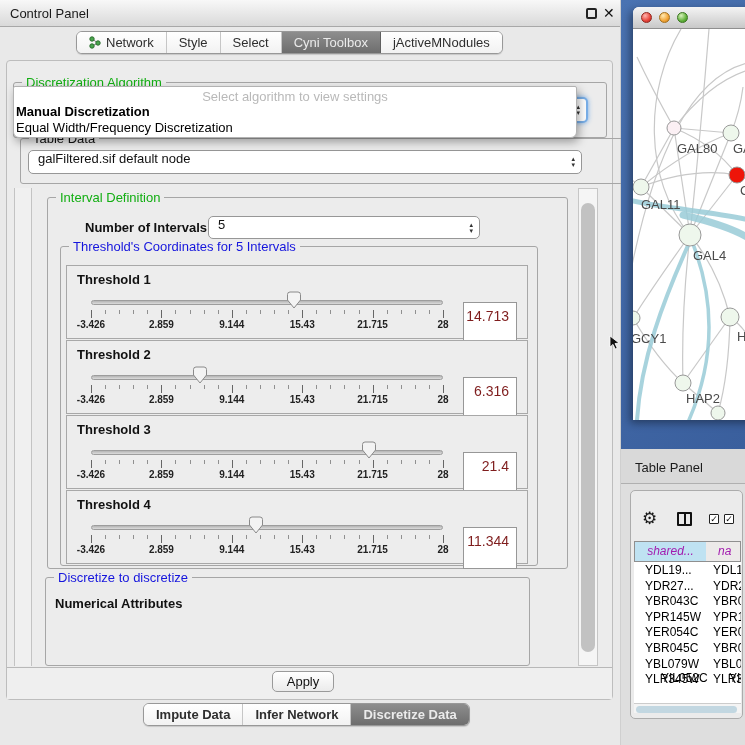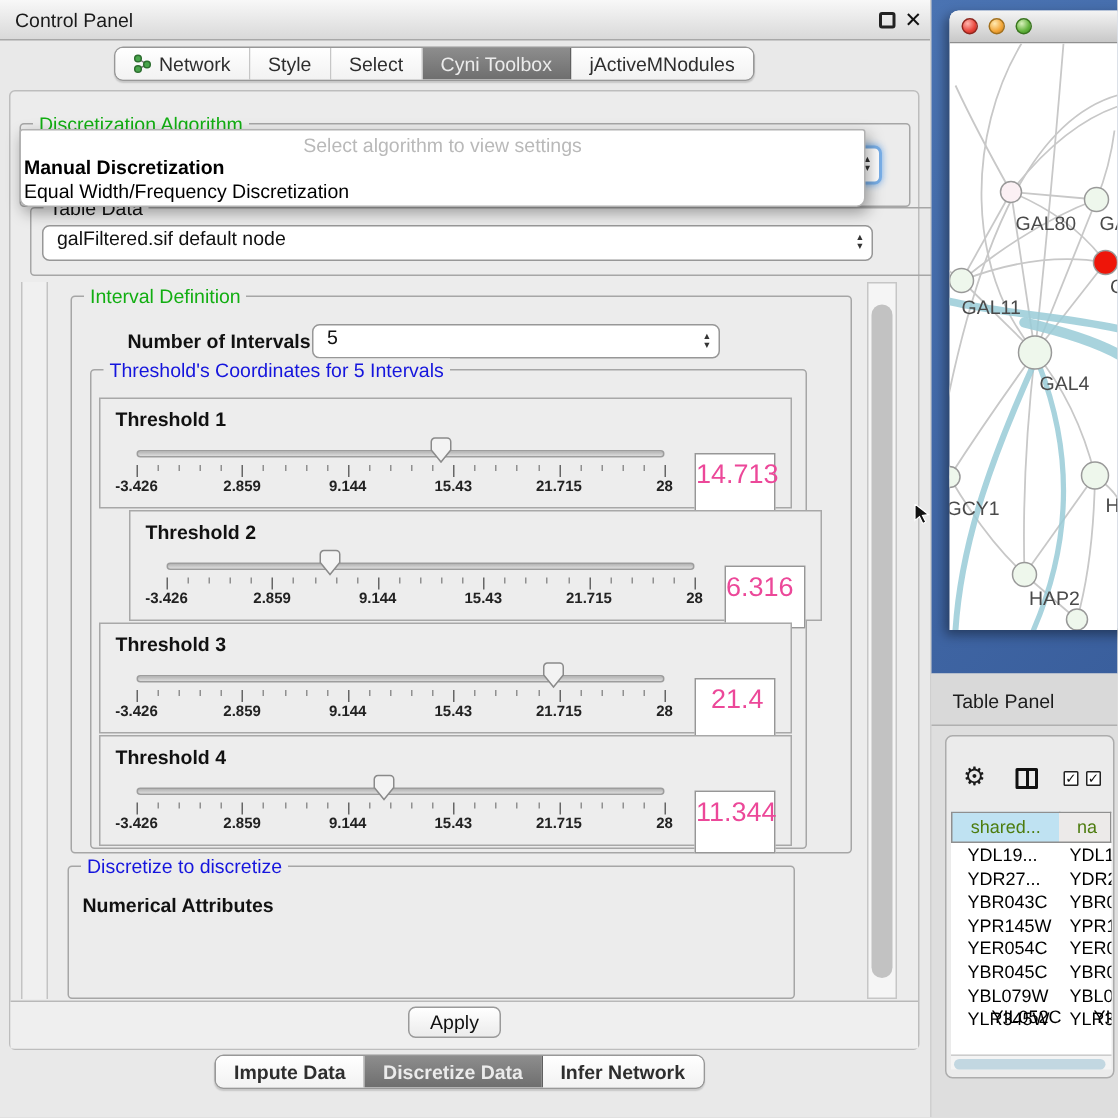--- a/index.html
+++ b/index.html
@@ -59,21 +59,21 @@
   .track{left:24px;top:34px;width:352px;height:5px;border-radius:3px;
     background:linear-gradient(#b4b4b4,#dcdcdc);border:1px solid #9d9d9d;}
   .tick{width:1px;top:0;position:absolute;}
   .tick.major{height:8px;background:#666;}
   .tick.minor{height:4px;background:#909090;}
   .ticks{left:24px;top:44px;width:352px;height:9px;}
   .tlabels{left:24px;top:53px;width:352px;height:12px;font-size:10px;font-weight:bold;color:#222;}
   .tlabel{position:absolute;transform:translateX(-50%);white-space:nowrap;}
   .thumb{top:25px;width:15px;height:18px;transform:translateX(-50%);}
   .valuebox{left:396px;top:36px;width:54px;height:42px;background:#fff;border:1px solid #979797;
-    font-size:18px;color:#ec4899;text-align:right;line-height:27px;padding-right:7px;}
+    font-size:14px;color:#7f1d1d;text-align:right;line-height:27px;padding-right:7px;}
 
   #attr-list{left:62px;top:614px;width:452px;height:50px;background:#fff;
     border:1px solid #b3b3b3;overflow:hidden;}
   .attr-item{font-size:13px;line-height:16px;padding-left:13px;color:#111;white-space:nowrap;}
   #attr-scroll{right:2px;top:2px;width:11px;height:44px;background:#efefef;position:absolute;}
   #attr-scroll-thumb{margin:1px;width:9px;height:40px;background:#b5b5b5;border-radius:5px;}
 
   #apply-bar{left:7px;top:667px;width:605px;height:32px;background:#efefef;border-top:1px solid #b8b8b8;}
   .btn{background:linear-gradient(#ffffff,#ebebeb);border:1px solid #9a9a9a;border-radius:5px;
     font-size:13px;color:#111;text-align:center;}
@@ -95,21 +95,21 @@
   #tp-titlebar{left:0;top:449px;width:124px;height:35px;background:#d9d9d9;border-bottom:1px solid #b0b0b0;}
   #tp-title{left:14px;top:11px;font-size:13px;color:#1c1c1c;}
   #tp-panel{left:9px;top:490px;width:113px;height:229px;background:#ebebeb;
     border:1px solid #acacac;border-radius:5px;}
   #gear-icon{left:11px;top:17px;font-size:17px;color:#1a1a1a;}
   #split-icon{left:46px;top:21px;width:15px;height:14px;border:2px solid #111;border-radius:1px;}
   #split-icon::after{content:"";position:absolute;left:4.5px;top:0;width:2px;height:10px;background:#111;}
   .chk{width:10px;height:10px;border:1.5px solid #222;border-radius:1px;background:#fff;
     font-size:9px;line-height:9px;text-align:center;color:#111;top:23px;}
   #tbl{left:3px;top:50px;width:107px;height:162px;background:#fff;overflow:hidden;}
-  .hdr{height:21px;font-size:12px;color:#4d7c0f;border:1px solid #8f8f8f;line-height:19px;}
+  .hdr{height:21px;font-size:12px;color:#a21caf;border:1px solid #8f8f8f;line-height:19px;font-style:italic;}
   #hdr1{left:0;top:0;width:73px;background:#bfe2f2;text-align:center;}
   #hdr2{left:72px;top:0;width:35px;background:#eceae9;padding-left:12px;border-left:none;}
   .trow{position:absolute;left:0;width:107px;height:15.6px;font-size:12px;color:#000;}
   .tc1{position:absolute;left:11px;top:1px;white-space:nowrap;}
   .tc2{position:absolute;left:79px;top:1px;white-space:nowrap;}
   #h-scroll{left:3px;top:212px;width:107px;height:10px;background:#f4f4f4;border-top:1px solid #ccc;}
   #h-scroll-thumb{left:2px;top:1.5px;width:101px;height:7px;background:#c2d7e1;border-radius:4px;}
 </style>
 </head>
 <body>
@@ -225,21 +225,21 @@
         <span class="tlabel" style="left: 20%;">2.859</span>
         <span class="tlabel" style="left: 40%;">9.144</span>
         <span class="tlabel" style="left: 60%;">15.43</span>
         <span class="tlabel" style="left: 80%;">21.715</span>
         <span class="tlabel" style="left: 100%;">28</span>
       </div>
       <div class="abs thumb" style="left: 227.173px;"><svg width="15" height="18" viewBox="0 0 15 18">
           <path d="M3.5 1 h8 a2.5 2.5 0 0 1 2.5 2.5 v5.5 l-6.5 8 l-6.5 -8 v-5.5 a2.5 2.5 0 0 1 2.5 -2.5 z" fill="#f3f3f3" stroke="#8a8a8a"></path>
         </svg></div>
     </div>
-  <div class="abs tpanel" style="top:340px;margin-left:20px;">
+  <div class="abs tpanel" style="top:340px;">
     <span class="abs tp-label">Threshold 2</span>
     <div class="slider"></div>
     <div class="abs valuebox">6.316</div>
   <div class="abs track"></div>
       <div class="abs ticks">
         <span class="tick major" style="left: 0%;"></span>
         <span class="tick minor" style="left: 4%;"></span>
         <span class="tick minor" style="left: 8%;"></span>
         <span class="tick minor" style="left: 12%;"></span>
         <span class="tick minor" style="left: 16%;"></span>
@@ -373,25 +373,25 @@
   </div>
   <span class="abs" style="left:55px;top:596px;font-size:13px;font-weight:bold;color:#111;">Numerical Attributes</span>
 
   <div class="abs" id="apply-bar"></div>
   <div class="abs btn" style="left:272px;top:671px;width:62px;height:21px;line-height:19px;">Apply</div>
 
   <div class="abs seg-control" style="left:143px;top:703px;">
     <div class="seg" style="font-weight:bold;">
         <span>Impute Data</span>
       </div>
+    <div class="seg" style="font-weight:bold;">
+        <span>Infer Network</span>
+      </div>
     <div class="seg sel" style="font-weight:bold;">
         <span>Discretize Data</span>
-      </div>
-    <div class="seg" style="font-weight:bold;">
-        <span>Infer Network</span>
       </div>
   </div>
 </div>
 
 <div class="abs" id="right-region">
   <div class="abs" id="desktop"></div>
 
   <div class="abs" id="net-window">
     <div class="abs" id="net-titlebar">
       <span class="abs light" id="light-red"></span>

